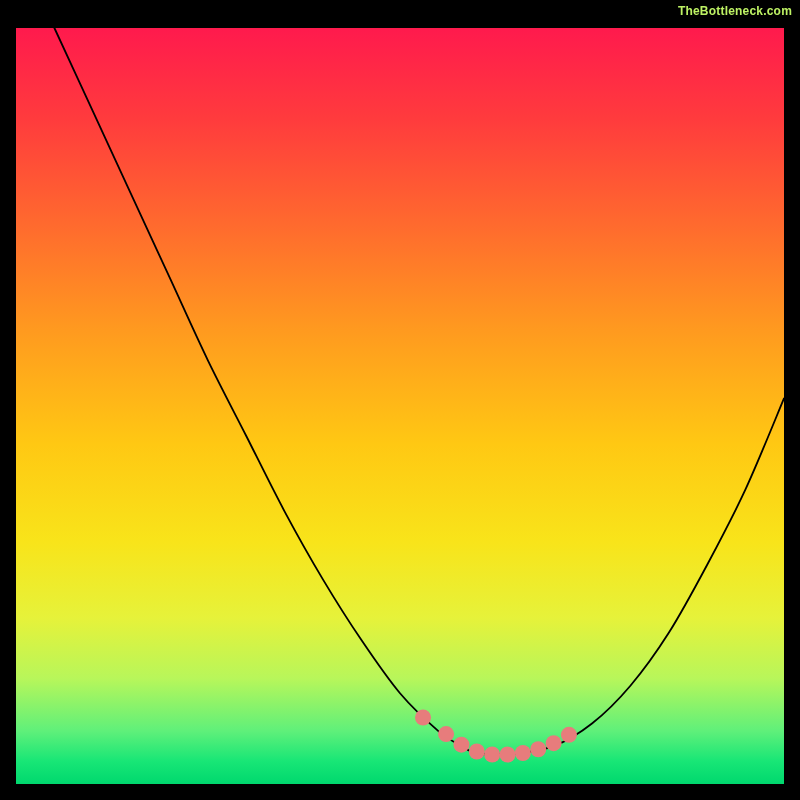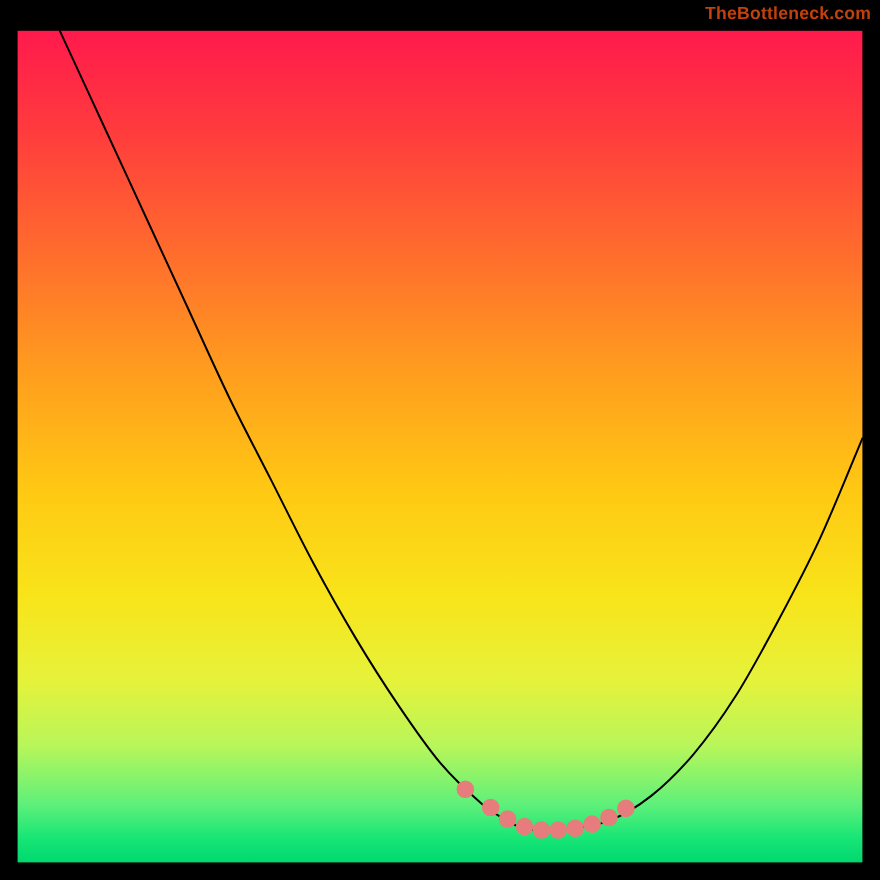--- a/index.html
+++ b/index.html
@@ -14,22 +14,22 @@
   .frame {
     position: relative;
     width: 800px;
     height: 800px;
     background: #000;
   }
   .watermark {
     position: absolute;
     top: 4px;
     right: 8px;
-    color: #c2410c;
-    font-size: 16px;
+    color: #bef264;
+    font-size: 12px;
     font-weight: 600;
     letter-spacing: 0.2px;
     z-index: 20;
     user-select: none;
   }
   .plot-area {
     position: absolute;
     left: 16px;
     top: 28px;
     width: 768px;

